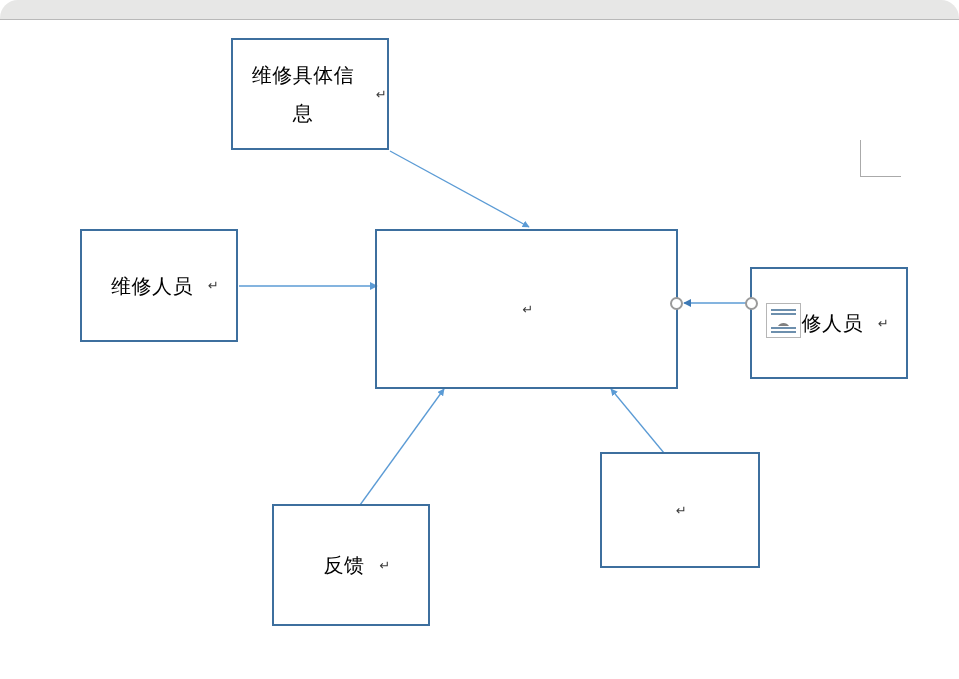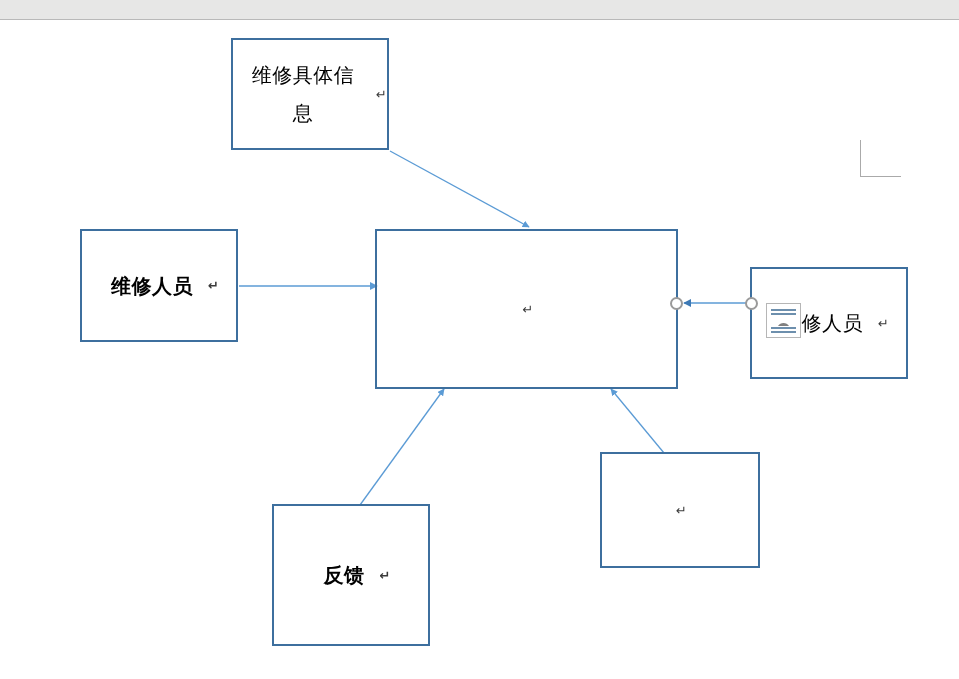--- a/index.html
+++ b/index.html
@@ -9,20 +9,21 @@
   }
   body {
     font-family: "DejaVu Sans", "Liberation Sans", sans-serif;
   }
   #app {
     position: relative;
     width: 959px;
     height: 679px;
     overflow: hidden;
     background: #ffffff;
+    border-radius: 18px;
   }
   
   .chrome-bar {
     position: absolute;
     left: 0;
     top: 0;
     width: 959px;
     height: 20px;
     background: #e7e7e6;
     border-bottom: 1px solid #b9b9b9;
@@ -68,24 +69,24 @@
   }
   .pilcrow {
     font-size: 13px;
     color: #3a3a3a;
     vertical-align: 2px;
     margin-left: 3px;
     font-family: "DejaVu Sans", "Liberation Sans", sans-serif;
   }
   
   #shape-repair-detail { left: 231px; top: 38px;  width: 158px; height: 112px; }
-  #shape-repair-staff  { left: 80px;  top: 229px; width: 158px; height: 113px; font-weight: bold; }
+  #shape-repair-staff  { left: 80px;  top: 229px; width: 158px; height: 113px; }
   #shape-platform      { left: 375px; top: 229px; width: 303px; height: 160px; }
   #shape-reporter      { left: 750px; top: 267px; width: 158px; height: 112px; }
-  #shape-feedback      { left: 272px; top: 504px; width: 158px; height: 142px; font-weight: bold; }
+  #shape-feedback      { left: 272px; top: 504px; width: 158px; height: 122px; }
   #shape-repair-type   { left: 600px; top: 452px; width: 160px; height: 116px; }
 
   #shape-repair-detail .shape-text { line-height: 38px; }
 
   
   .wrap-icon {
     position: absolute;
     left: 766px;
     top: 303px;
     width: 35px;

